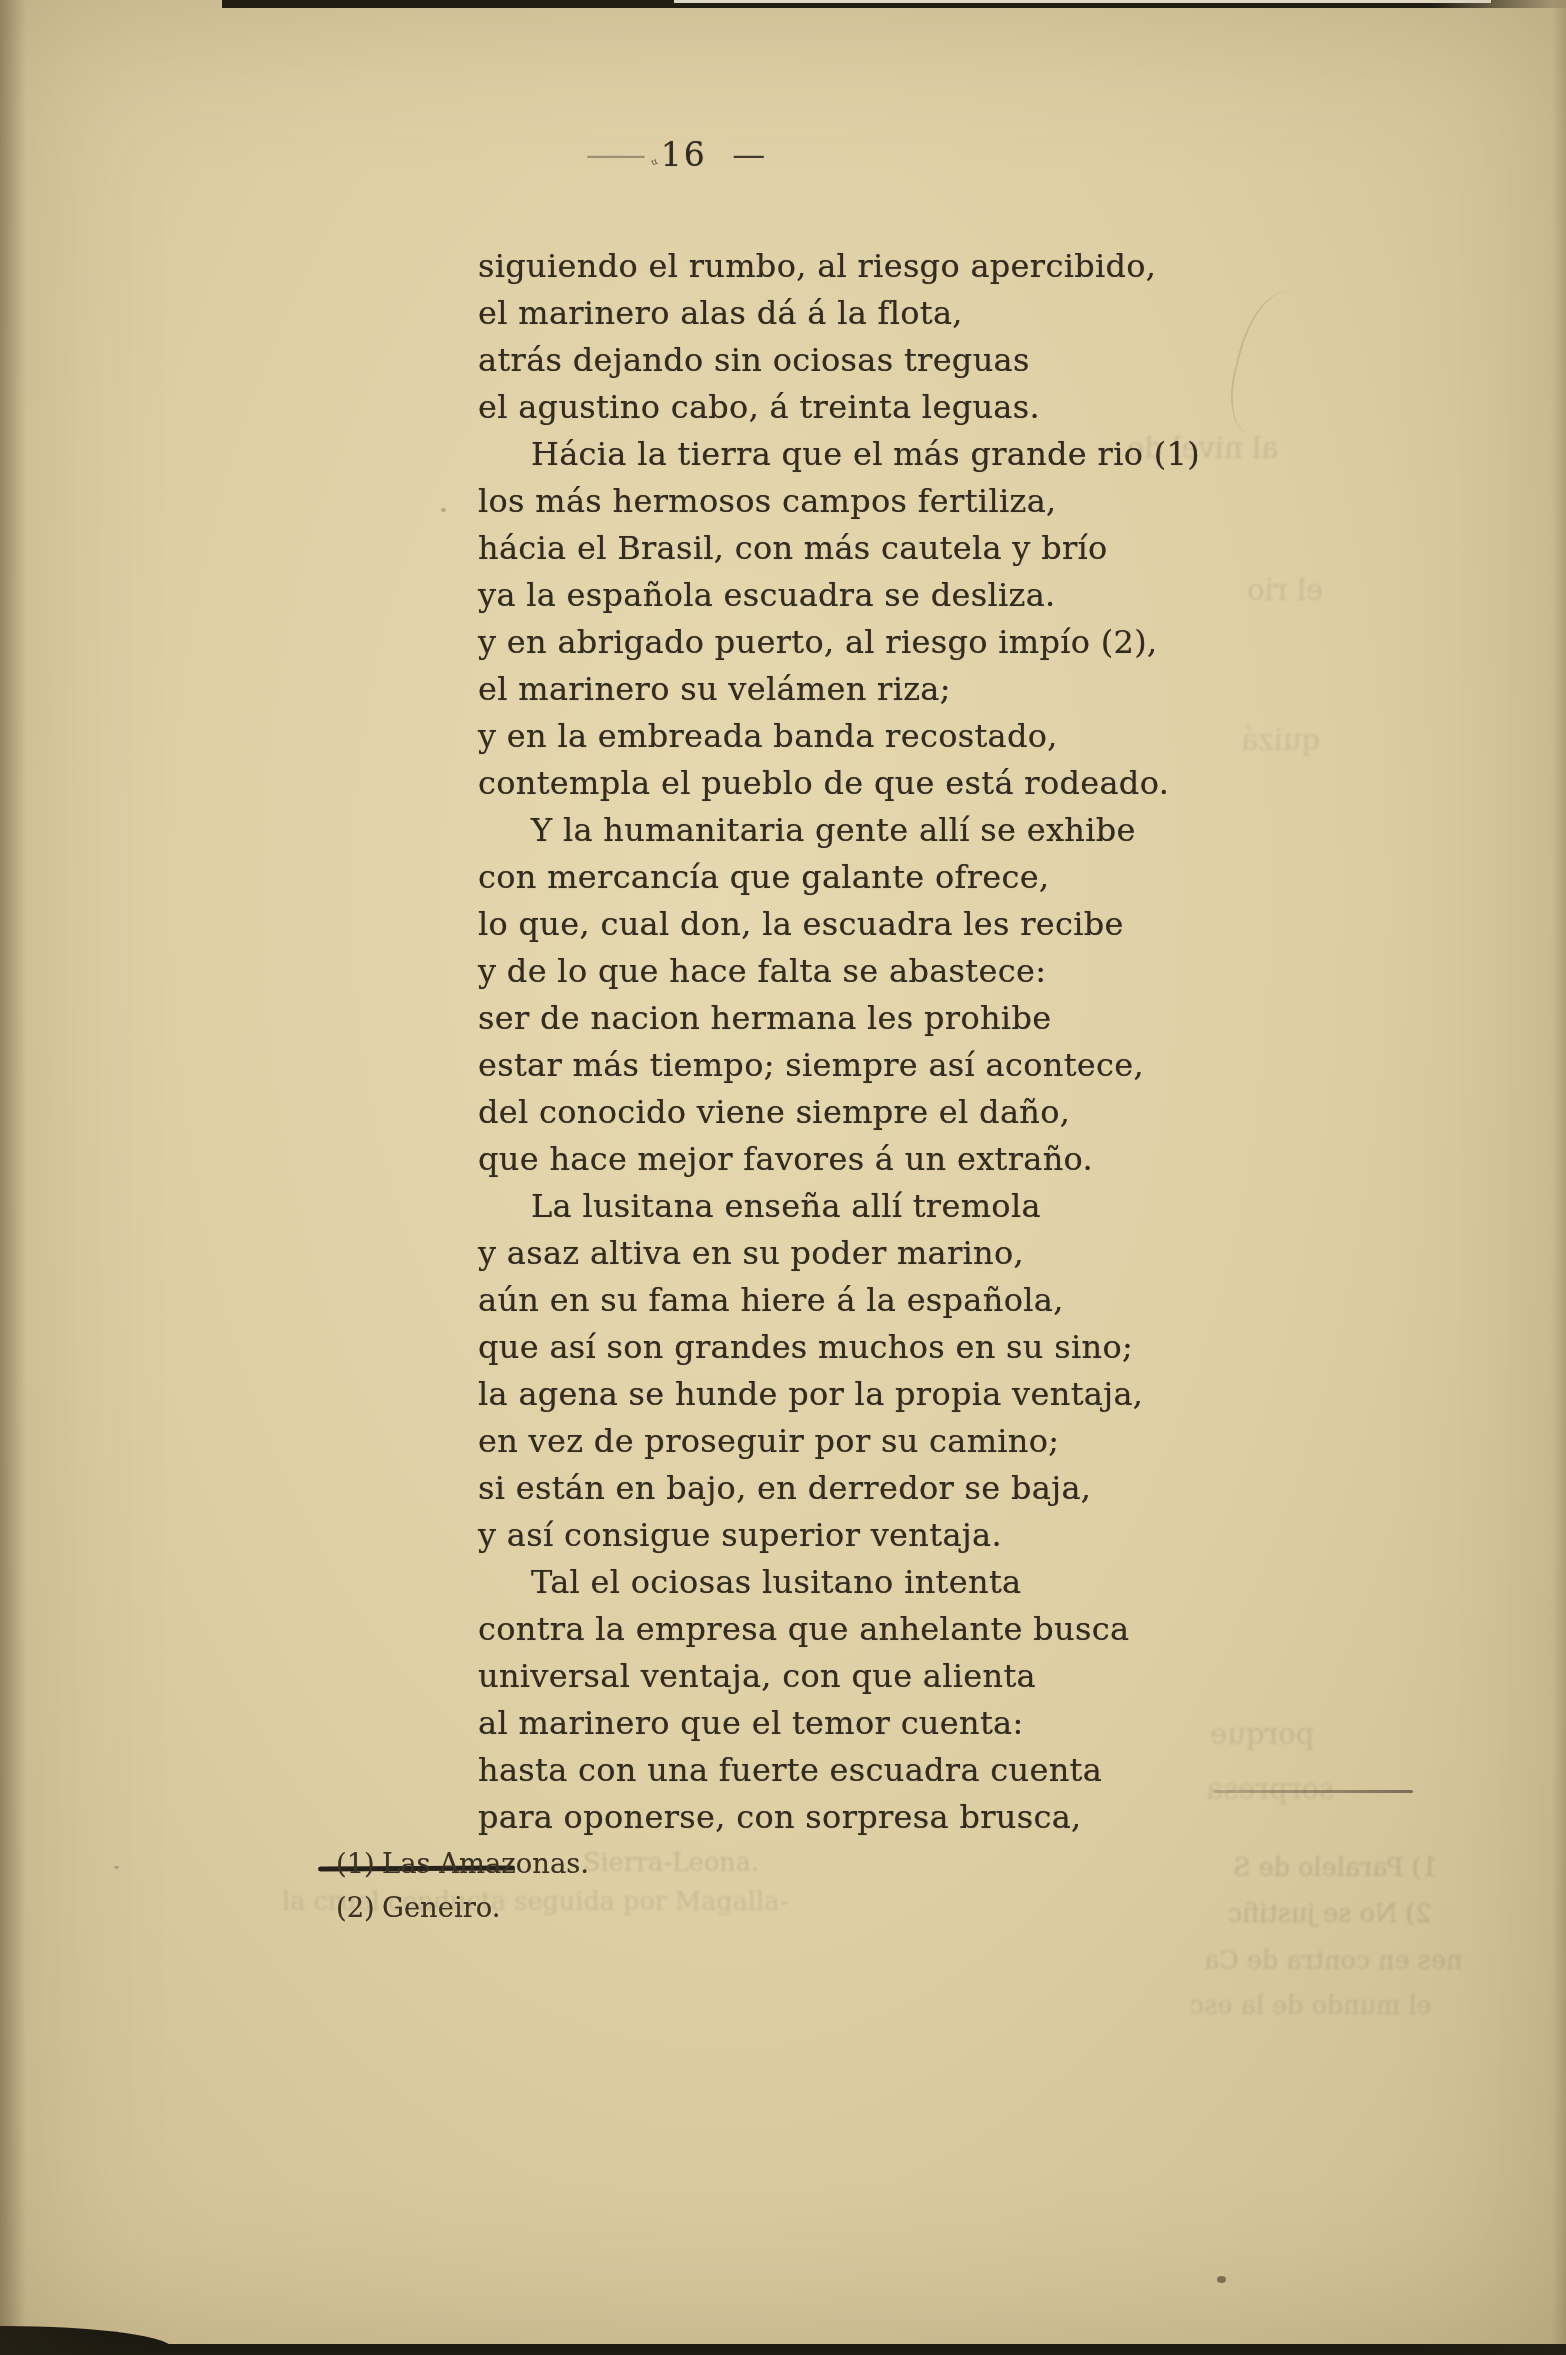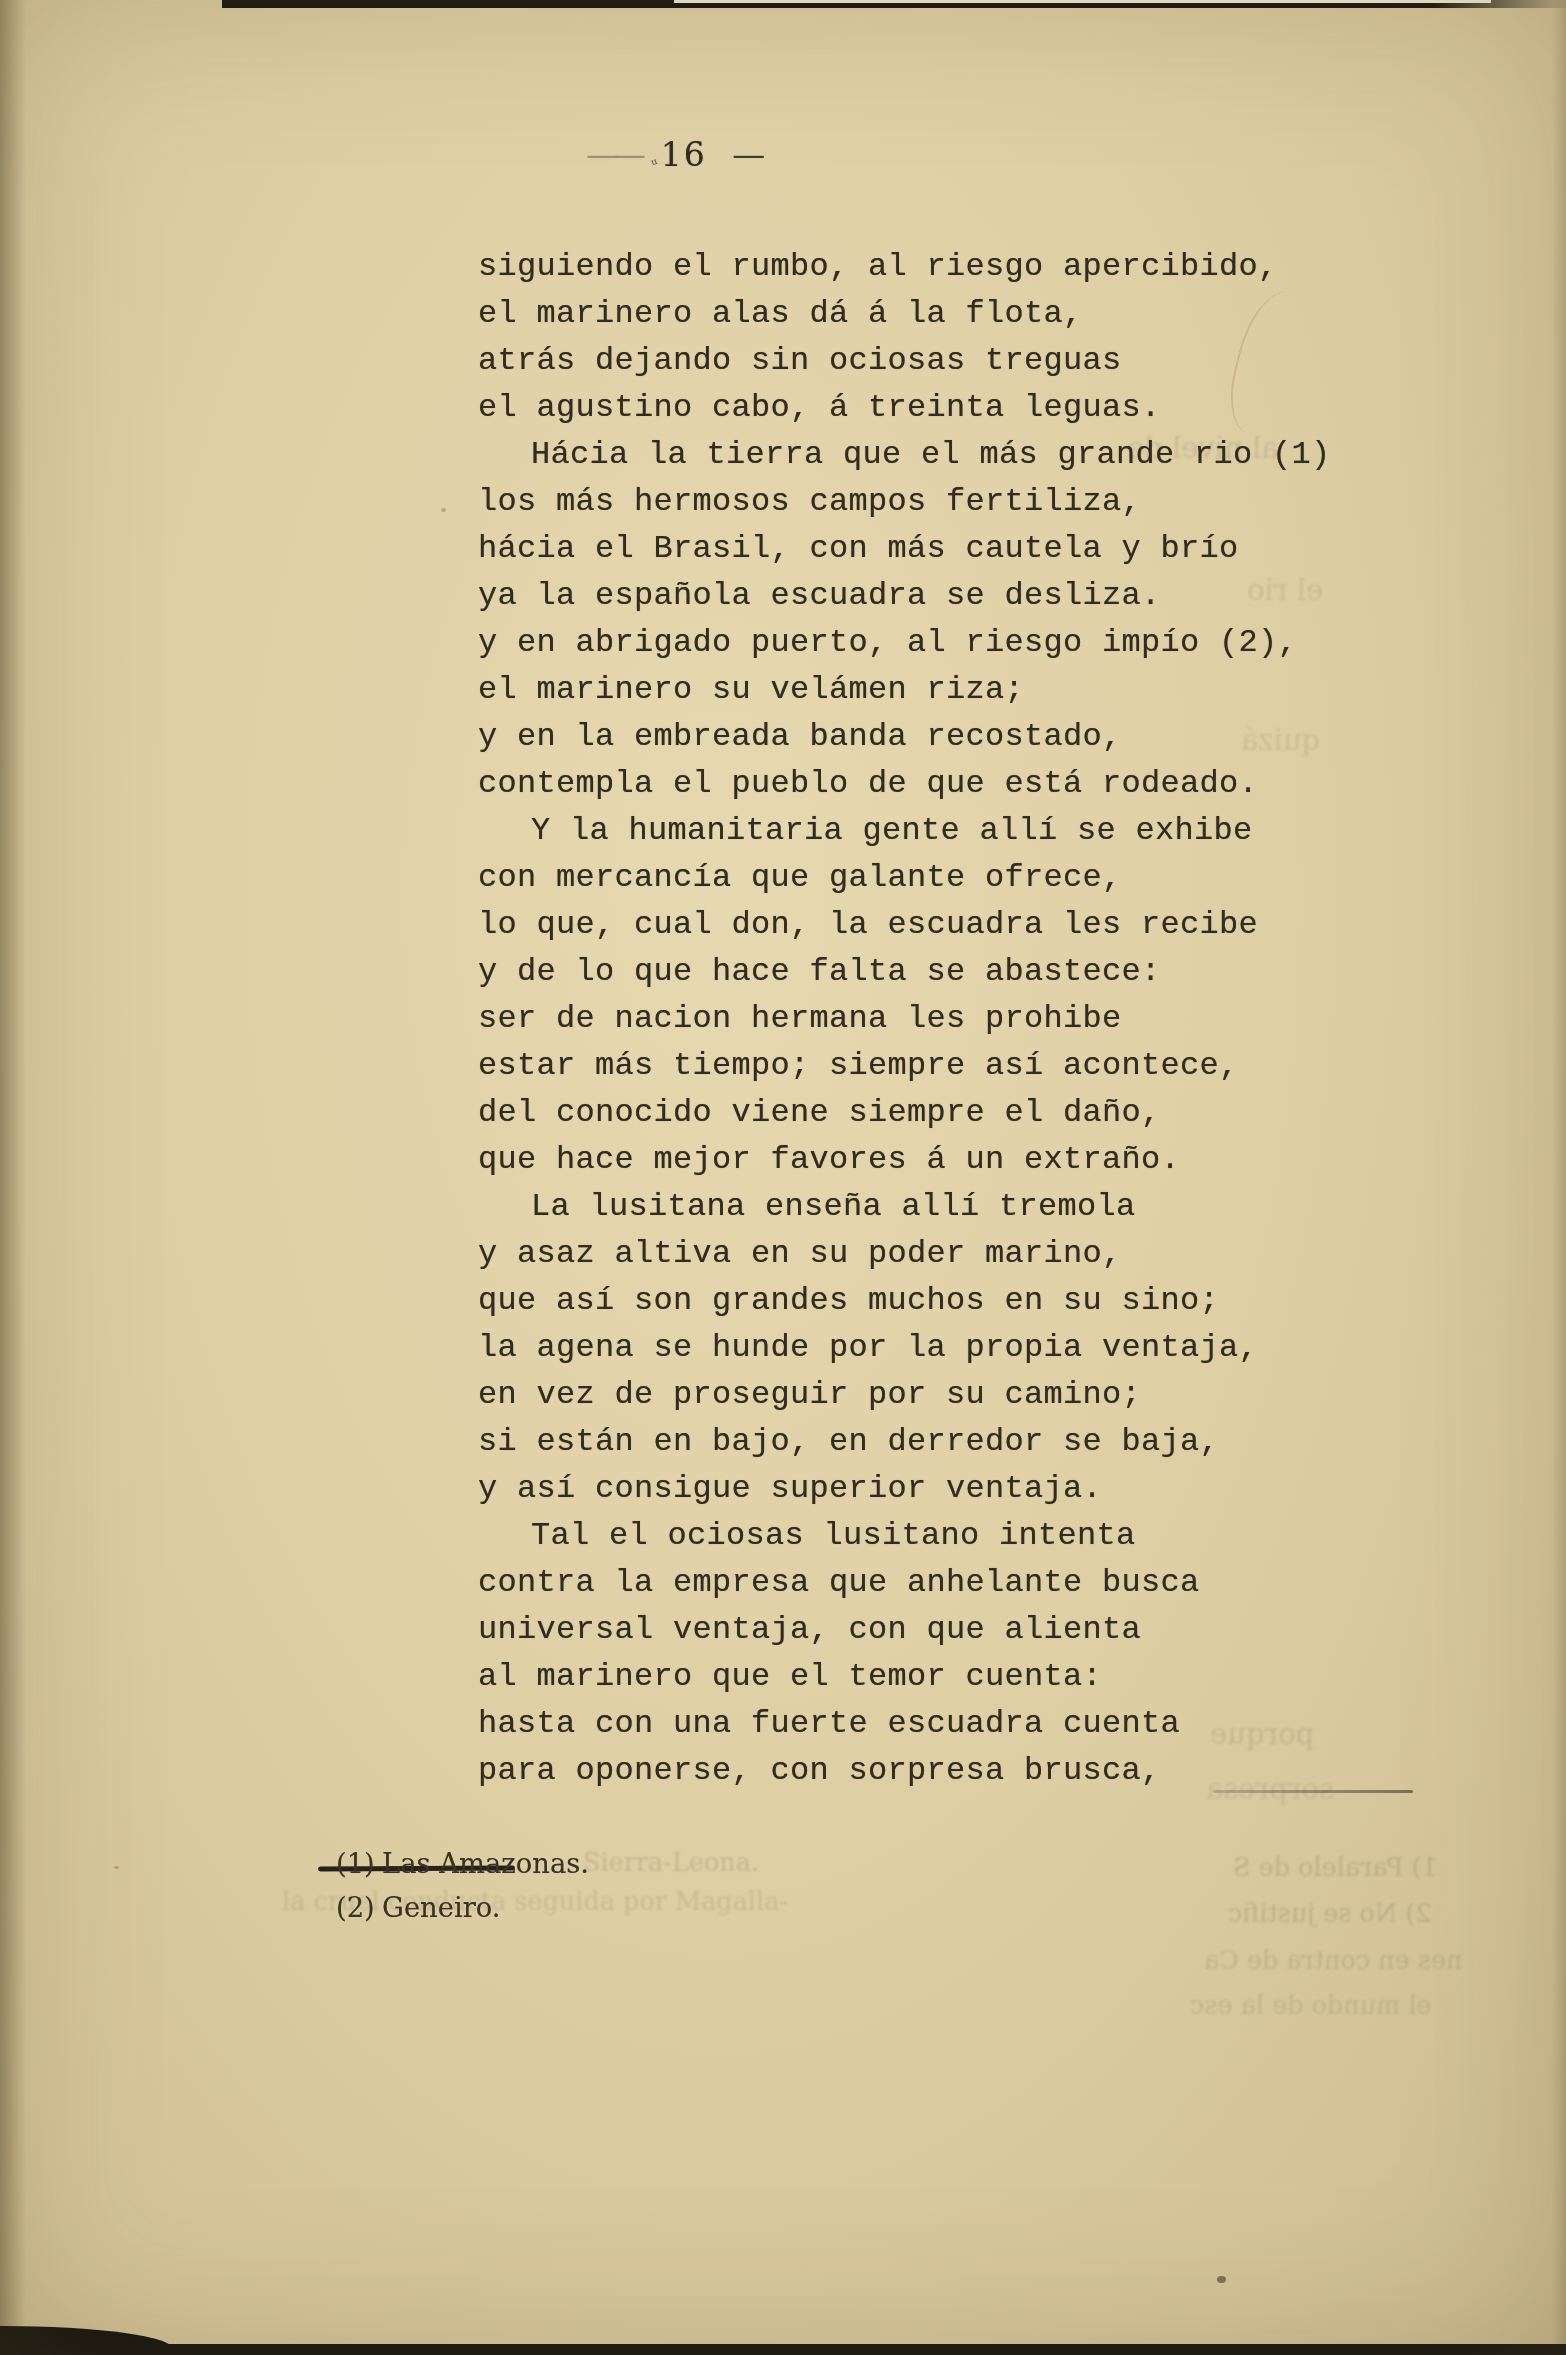--- a/index.html
+++ b/index.html
@@ -27,21 +27,21 @@
   
   .header{position:absolute;left:586px;top:135px;display:flex;align-items:baseline;
     font-size:33px;color:#322d22;}
   .dash-faint{opacity:.38;letter-spacing:-5.9px;}
   .artifact{font-size:15.7px;opacity:.8;margin:0 3.9px 0 9.8px;transform:rotate(160deg);display:inline-block;}
   .pagenum{letter-spacing:2px;text-shadow:0 0 1px rgba(50,44,32,.5);}
   .dash{margin-left:25.5px;opacity:.9;}
   
   .poem{position:absolute;left:478px;top:243px;color:#322c20;font-size:32px;
     text-shadow:0 0 0.7px rgba(50,44,32,.55);letter-spacing:0.3px;}
-  .poem .line{height:47px;line-height:47px;white-space:nowrap;font-family:Liberation Mono, monospace;}
+  .poem .line{height:47px;line-height:47px;white-space:nowrap;}
   .poem .line.indent{padding-left:53px;}
   
   .footnote-rule{position:absolute;left:318px;top:1866px;width:197px;height:4.9px;
     background:#26221b;border-radius:2.9px;transform:rotate(-.3deg);}
   .footnotes{position:absolute;left:336px;top:1842px;color:#3a3325;font-size:27.4px;
     text-shadow:0 0 0.6px rgba(50,44,32,.45);}
   .footnotes .fn-row{line-height:44px;white-space:nowrap;}
   .footnotes .fn-marker{display:inline-block;width:46px;}
   
   .ghost{position:absolute;color:#5e5540;filter:blur(1.1px);white-space:nowrap;
@@ -104,20 +104,21 @@
       <div class="line indent">Y la humanitaria gente allí se exhibe</div>
       <div class="line">con mercancía que galante ofrece,</div>
       <div class="line">lo que, cual don, la escuadra les recibe</div>
       <div class="line">y de lo que hace falta se abastece:</div>
       <div class="line">ser de nacion hermana les prohibe</div>
       <div class="line">estar más tiempo; siempre así acontece,</div>
       <div class="line">del conocido viene siempre el daño,</div>
       <div class="line">que hace mejor favores á un extraño.</div>
       <div class="line indent">La lusitana enseña allí tremola</div>
       <div class="line">y asaz altiva en su poder marino,</div>
+      <div class="line">aún en su fama hiere á la española,</div>
       <div class="line">que así son grandes muchos en su sino;</div>
       <div class="line">la agena se hunde por la propia ventaja,</div>
       <div class="line">en vez de proseguir por su camino;</div>
       <div class="line">si están en bajo, en derredor se baja,</div>
       <div class="line">y así consigue superior ventaja.</div>
       <div class="line indent">Tal el ociosas lusitano intenta</div>
       <div class="line">contra la empresa que anhelante busca</div>
       <div class="line">universal ventaja, con que alienta</div>
       <div class="line">al marinero que el temor cuenta:</div>
       <div class="line">hasta con una fuerte escuadra cuenta</div>

